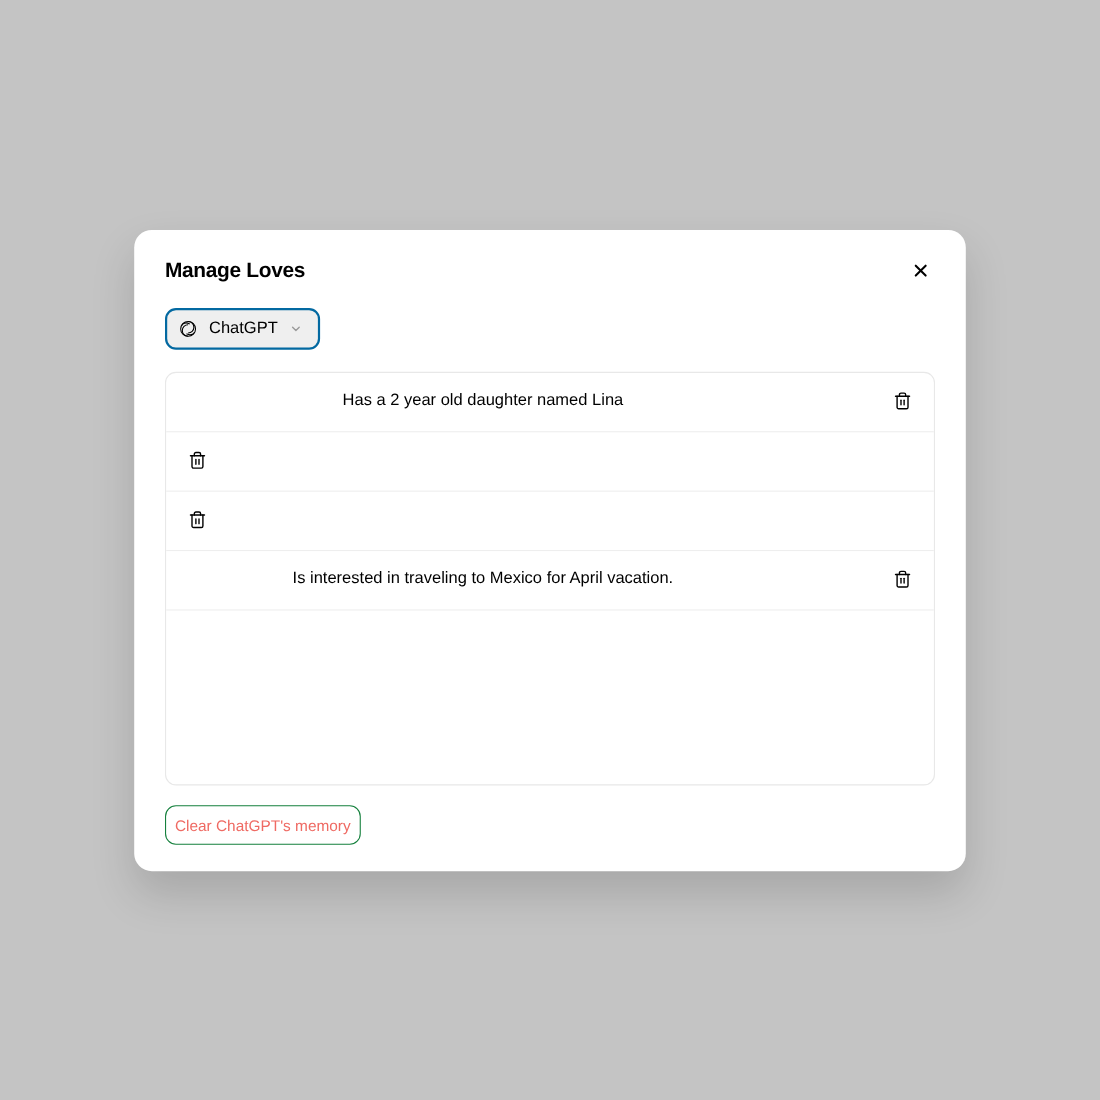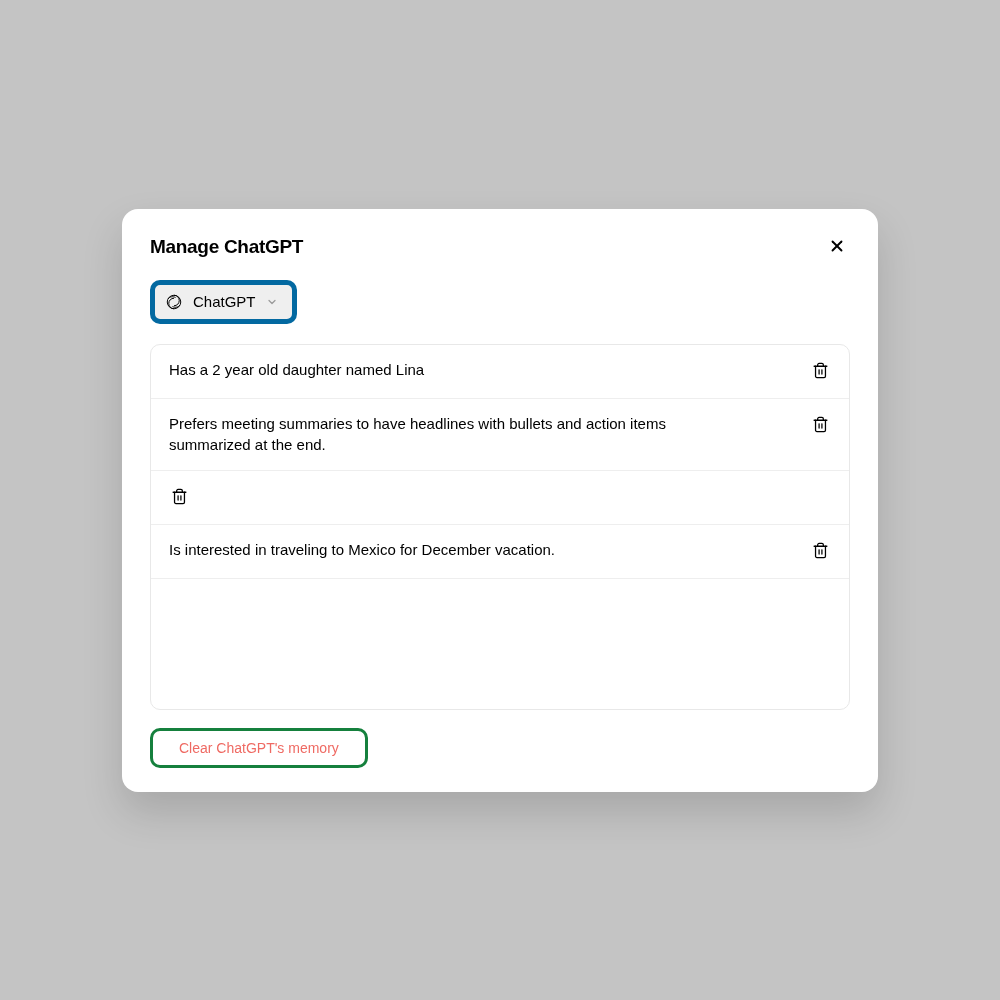--- a/index.html
+++ b/index.html
@@ -52,21 +52,21 @@
       display: flex;
       align-items: center;
       justify-content: center;
       color: #000;
     }
     
     .selector {
       display: inline-flex;
       align-items: center;
       gap: 10px;
-      border: 5px solid #0369a1;
+      border: 2px solid #0369a1;
       border-radius: 10px;
       padding: 8px 14px 8px 10px;
       cursor: pointer;
       margin-bottom: 20px;
       width: fit-content;
       text-align: right;
     }
     
     .selector-logo {
       width: 18px;
@@ -127,53 +127,54 @@
     .memory-item:last-child {
       border-bottom: none;
     }
     
     .memory-text {
       font-size: 15px;
       color: #000;
       line-height: 1.45;
       flex: 1;
       max-width: 540px;
+      text-align: center;
     }
     
     .delete-btn {
       background: none;
       border: none;
       cursor: pointer;
       padding: 2px;
       color: #000;
       display: flex;
       align-items: center;
       justify-content: center;
       flex-shrink: 0;
       margin-top: 1px;
     }
     
     .clear-btn {
-      border: 3px solid #15803d;
+      border: 1px solid #15803d;
       background: #ffffff;
       color: #ef6a63;
       font-size: 14px;
       font-weight: 400;
-      padding: 9px 26px;
+      padding: 9px 8px;
       border-radius: 10px;
       cursor: pointer;
       width: fit-content;
     }
   </style>
 </head>
 <body>
 
 <div class="modal">
   <div class="modal-header">
-    <h2 class="modal-title">Manage ChatGPT</h2>
+    <h2 class="modal-title">Manage Loves</h2>
     <button class="close-btn">
       <span>
         <svg width="18" height="18" viewBox="0 0 24 24" fill="none" stroke="currentColor" stroke-width="2.5" stroke-linecap="round">
           <line x1="18" y1="6" x2="6" y2="18"></line>
           <line x1="6" y1="6" x2="18" y2="18"></line>
         </svg>
       </span>
     </button>
   </div>
 
@@ -204,21 +205,20 @@
             <span><svg width="17" height="17" viewBox="0 0 24 24" fill="none" stroke="currentColor" stroke-width="1.8" stroke-linecap="round" stroke-linejoin="round">
                 <polyline points="3 6 5 6 21 6"></polyline>
                 <path d="M19 6v14a2 2 0 0 1-2 2H7a2 2 0 0 1-2-2V6"></path>
                 <path d="M8 6V4a2 2 0 0 1 2-2h4a2 2 0 0 1 2 2v2"></path>
                 <line x1="10" y1="11" x2="10" y2="17"></line>
                 <line x1="14" y1="11" x2="14" y2="17"></line>
               </svg></span>
           </button>
         </div>
         <div class="memory-item">
-          <div class="memory-text">Prefers meeting summaries to have headlines with bullets and action items summarized at the end.</div>
           <button class="delete-btn">
             <span><svg width="17" height="17" viewBox="0 0 24 24" fill="none" stroke="currentColor" stroke-width="1.8" stroke-linecap="round" stroke-linejoin="round">
                 <polyline points="3 6 5 6 21 6"></polyline>
                 <path d="M19 6v14a2 2 0 0 1-2 2H7a2 2 0 0 1-2-2V6"></path>
                 <path d="M8 6V4a2 2 0 0 1 2-2h4a2 2 0 0 1 2 2v2"></path>
                 <line x1="10" y1="11" x2="10" y2="17"></line>
                 <line x1="14" y1="11" x2="14" y2="17"></line>
               </svg></span>
           </button>
         </div>
@@ -227,21 +227,21 @@
             <span><svg width="17" height="17" viewBox="0 0 24 24" fill="none" stroke="currentColor" stroke-width="1.8" stroke-linecap="round" stroke-linejoin="round">
                 <polyline points="3 6 5 6 21 6"></polyline>
                 <path d="M19 6v14a2 2 0 0 1-2 2H7a2 2 0 0 1-2-2V6"></path>
                 <path d="M8 6V4a2 2 0 0 1 2-2h4a2 2 0 0 1 2 2v2"></path>
                 <line x1="10" y1="11" x2="10" y2="17"></line>
                 <line x1="14" y1="11" x2="14" y2="17"></line>
               </svg></span>
           </button>
         </div>
         <div class="memory-item">
-          <div class="memory-text">Is interested in traveling to Mexico for December vacation.</div>
+          <div class="memory-text">Is interested in traveling to Mexico for April vacation.</div>
           <button class="delete-btn">
             <span><svg width="17" height="17" viewBox="0 0 24 24" fill="none" stroke="currentColor" stroke-width="1.8" stroke-linecap="round" stroke-linejoin="round">
                 <polyline points="3 6 5 6 21 6"></polyline>
                 <path d="M19 6v14a2 2 0 0 1-2 2H7a2 2 0 0 1-2-2V6"></path>
                 <path d="M8 6V4a2 2 0 0 1 2-2h4a2 2 0 0 1 2 2v2"></path>
                 <line x1="10" y1="11" x2="10" y2="17"></line>
                 <line x1="14" y1="11" x2="14" y2="17"></line>
               </svg></span>
           </button>
         </div>

